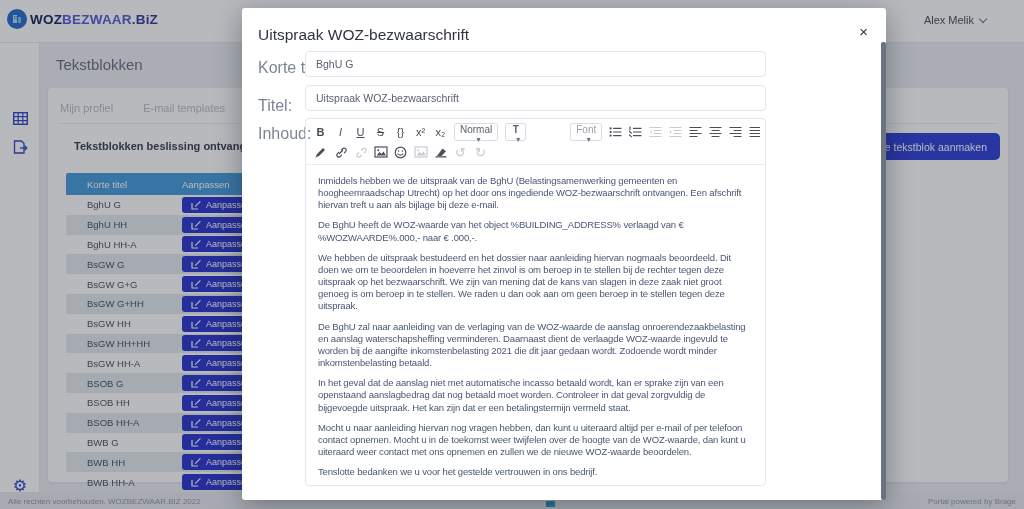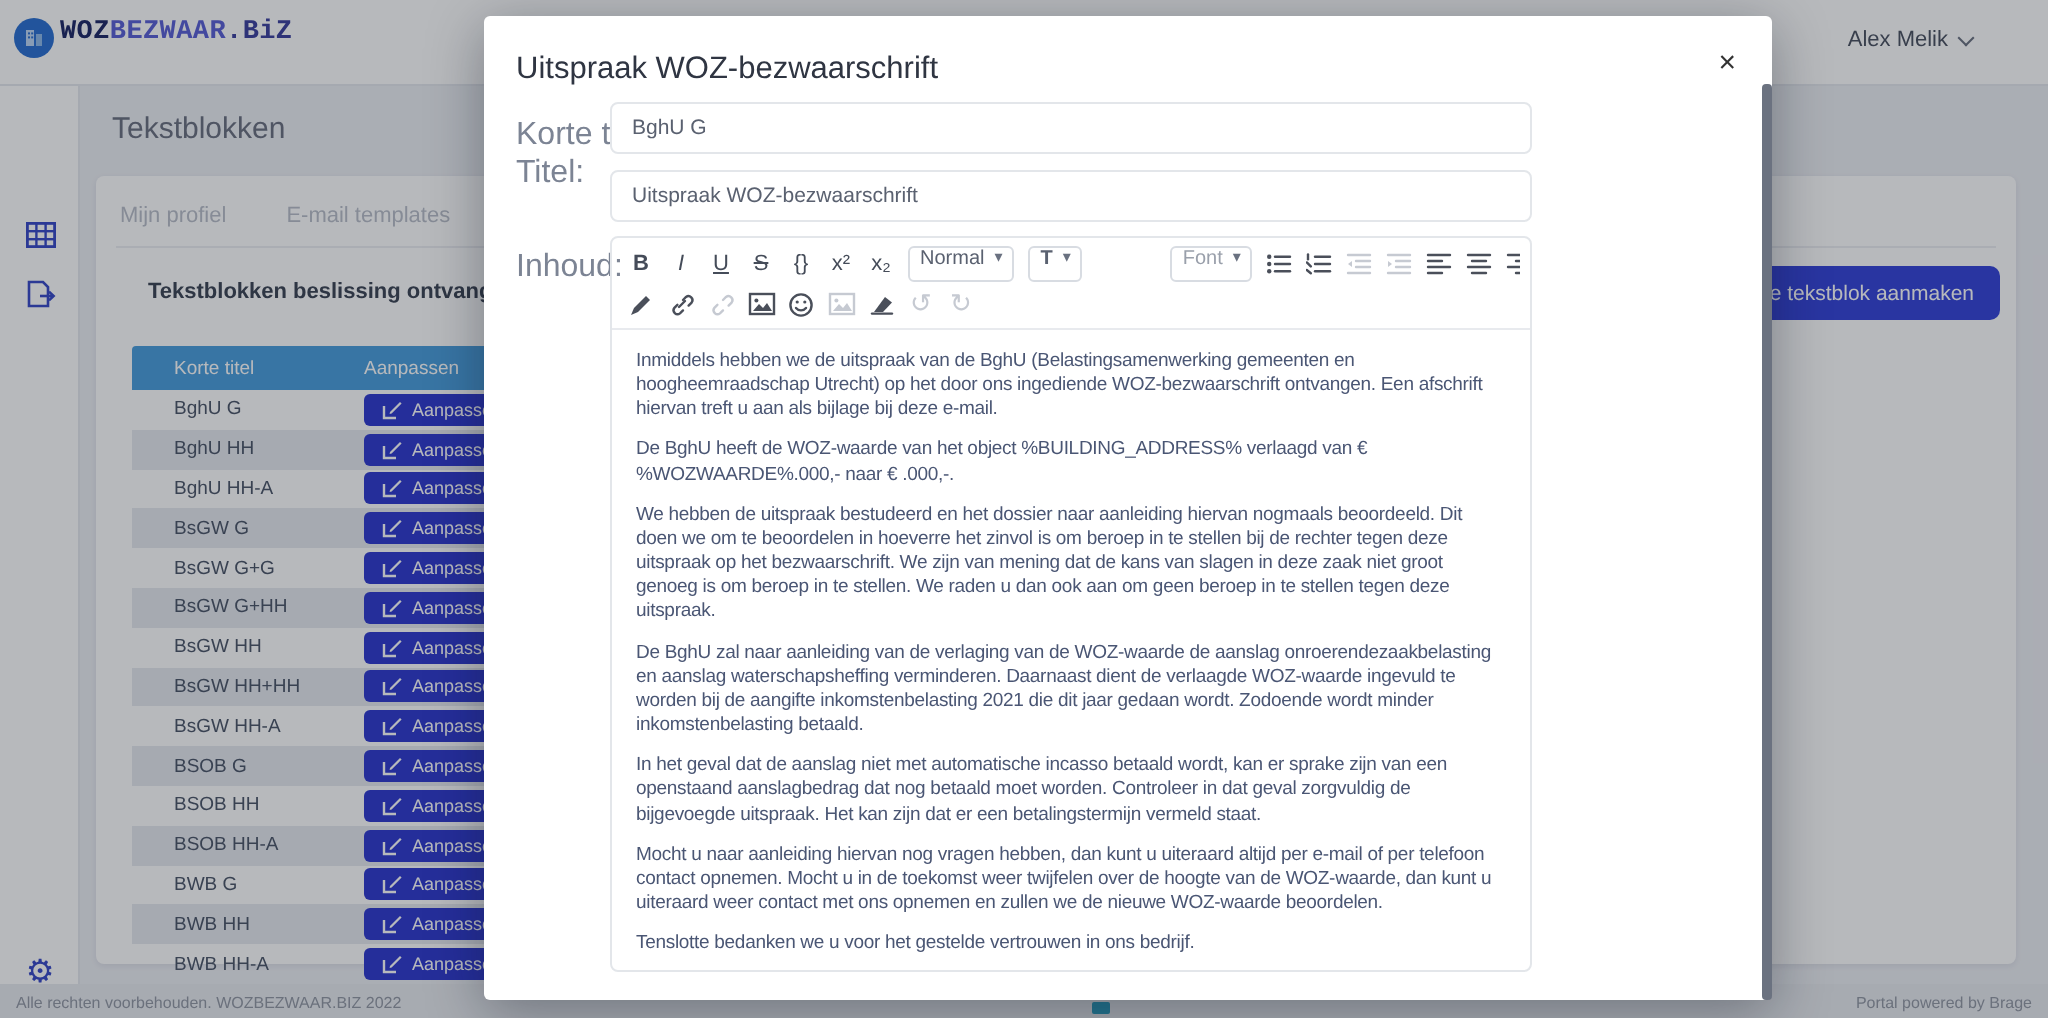--- a/index.html
+++ b/index.html
@@ -1,21 +1,21 @@
 <!DOCTYPE html>
 <html><head>
 <meta charset="utf-8">
 <style>
   * { margin:0; padding:0; box-sizing:border-box; }
   html,body { width:1024px; height:509px; overflow:hidden;
     font-family:"Liberation Sans","DejaVu Sans",sans-serif; background:#edeff4; }
 
   
   #header { position:absolute; left:0; top:0; width:1024px; height:43px; background:#ffffff; border-bottom:1px solid #e6e8ee; z-index:2; }
-  #logo { position:absolute; left:7px; top:9px; display:flex; align-items:flex-start; gap:3px;font-family:Liberation Mono, monospace; }
+  #logo { position:absolute; left:7px; top:9px; display:flex; align-items:center; gap:3px; }
   #logo-badge { width:20px; height:20px; border-radius:50%; background:#2a6fd1; display:flex; align-items:center; justify-content:center; }
   #logo-text { font-size:13.5px; font-weight:bold; letter-spacing:.2px; }
   #logo-text .woz { color:#1d2766; } #logo-text .bez { color:#5a5fd6; } #logo-text .biz { color:#3b3f9e; }
   #usermenu { position:absolute; right:38px; top:14px; font-size:11px; color:#4a5160; display:flex; align-items:center; gap:6px; cursor:pointer; }
   .chev { width:6px; height:6px; border-right:1.5px solid #6a7180; border-bottom:1.5px solid #6a7180; transform:rotate(45deg); margin-top:-3px; }
 
   
   #sidebar { position:absolute; left:0; top:43px; width:40px; height:466px; background:#ffffff; border-right:1px solid #e6e8ee; z-index:2; }
   .side-icn { position:absolute; left:0; width:40px; text-align:center; color:#3748c8; cursor:pointer; }
 
@@ -54,21 +54,21 @@
   .m-label { position:absolute; left:16px; font-size:16px; color:#7c8494; }
   .m-input { position:absolute; left:63px; width:461px; height:26px; border:1px solid #e3e6ea; border-radius:4px; padding:0 10px; font-size:10.5px; color:#5a6170; font-family:inherit; background:#fff; }
 
   
   #editor { position:absolute; left:63px; top:110px; width:461px; height:368px; border:1px solid #e3e6ea; border-radius:4px; }
   #toolbar { border-bottom:1px solid #e8eaee; padding:3px 5px 2px 5px; }
   .tb-row { display:flex; align-items:center; gap:1px; height:20px; white-space:nowrap; overflow:hidden; }
   .tb-btn { min-width:19px; height:18px; display:inline-flex; align-items:center; justify-content:center; font-size:11px; color:#454c59; background:none; border:none; cursor:pointer; padding:0 2px; font-family:inherit; }
   .tb-btn.disabled { color:#c6cad2; cursor:default; }
   .tb-btn svg { display:block; }
-  .tb-sel { height:18px; border:1px solid #d8dce2; border-radius:3px; font-size:10px; color:#5a6170; display:inline-flex; align-items:flex-start; justify-content:space-between; padding:0 5px; margin:0 3px; cursor:pointer; }
+  .tb-sel { height:18px; border:1px solid #d8dce2; border-radius:3px; font-size:10px; color:#5a6170; display:inline-flex; align-items:center; justify-content:space-between; padding:0 5px; margin:0 3px; cursor:pointer;flex-direction:column; }
   .tb-sel .arrow { font-size:8px; color:#6a7180; margin-left:5px; }
   #editor-content { padding:10px 12px; height:321px; overflow:hidden; font-size:9.5px; letter-spacing:-0.15px; line-height:1.28; color:#4a5674; cursor:text; }
   #editor-content p { margin:0 0 8px 0; }
   .stroke { stroke:#4a4f5a; stroke-width:1.2; fill:none; stroke-linecap:round; }
   .strokedis { stroke:#c6cad2; stroke-width:1.2; fill:none; stroke-linecap:round; }
   .fillic { fill:#4a4f5a; }
 </style>
 </head>
 <body>
 
@@ -313,21 +313,21 @@
 <div id="overlay"></div>
 
 <div id="modal">
   <div id="modal-title">Uitspraak WOZ-bezwaarschrift</div>
   <div id="modal-close">×</div>
   <div id="modal-scrollbar"></div>
 
   <label class="m-label" style="top:51px;">Korte titel:</label>
   <input class="m-input" style="top: 43px;" value="BghU G">
 
-  <label class="m-label" style="top:70px;">Titel:</label>
+  <label class="m-label" style="top:89px;">Titel:</label>
   <input class="m-input" style="top: 77px;" value="Uitspraak WOZ-bezwaarschrift">
 
   <label class="m-label" style="top:117px;">Inhoud:</label>
 
   <div id="editor">
     <div id="toolbar">
       <div class="tb-row">
         <button class="tb-btn" style="font-weight:bold;">B</button>
         <button class="tb-btn" style="font-style:italic;">I</button>
         <button class="tb-btn" style="text-decoration:underline;">U</button>

